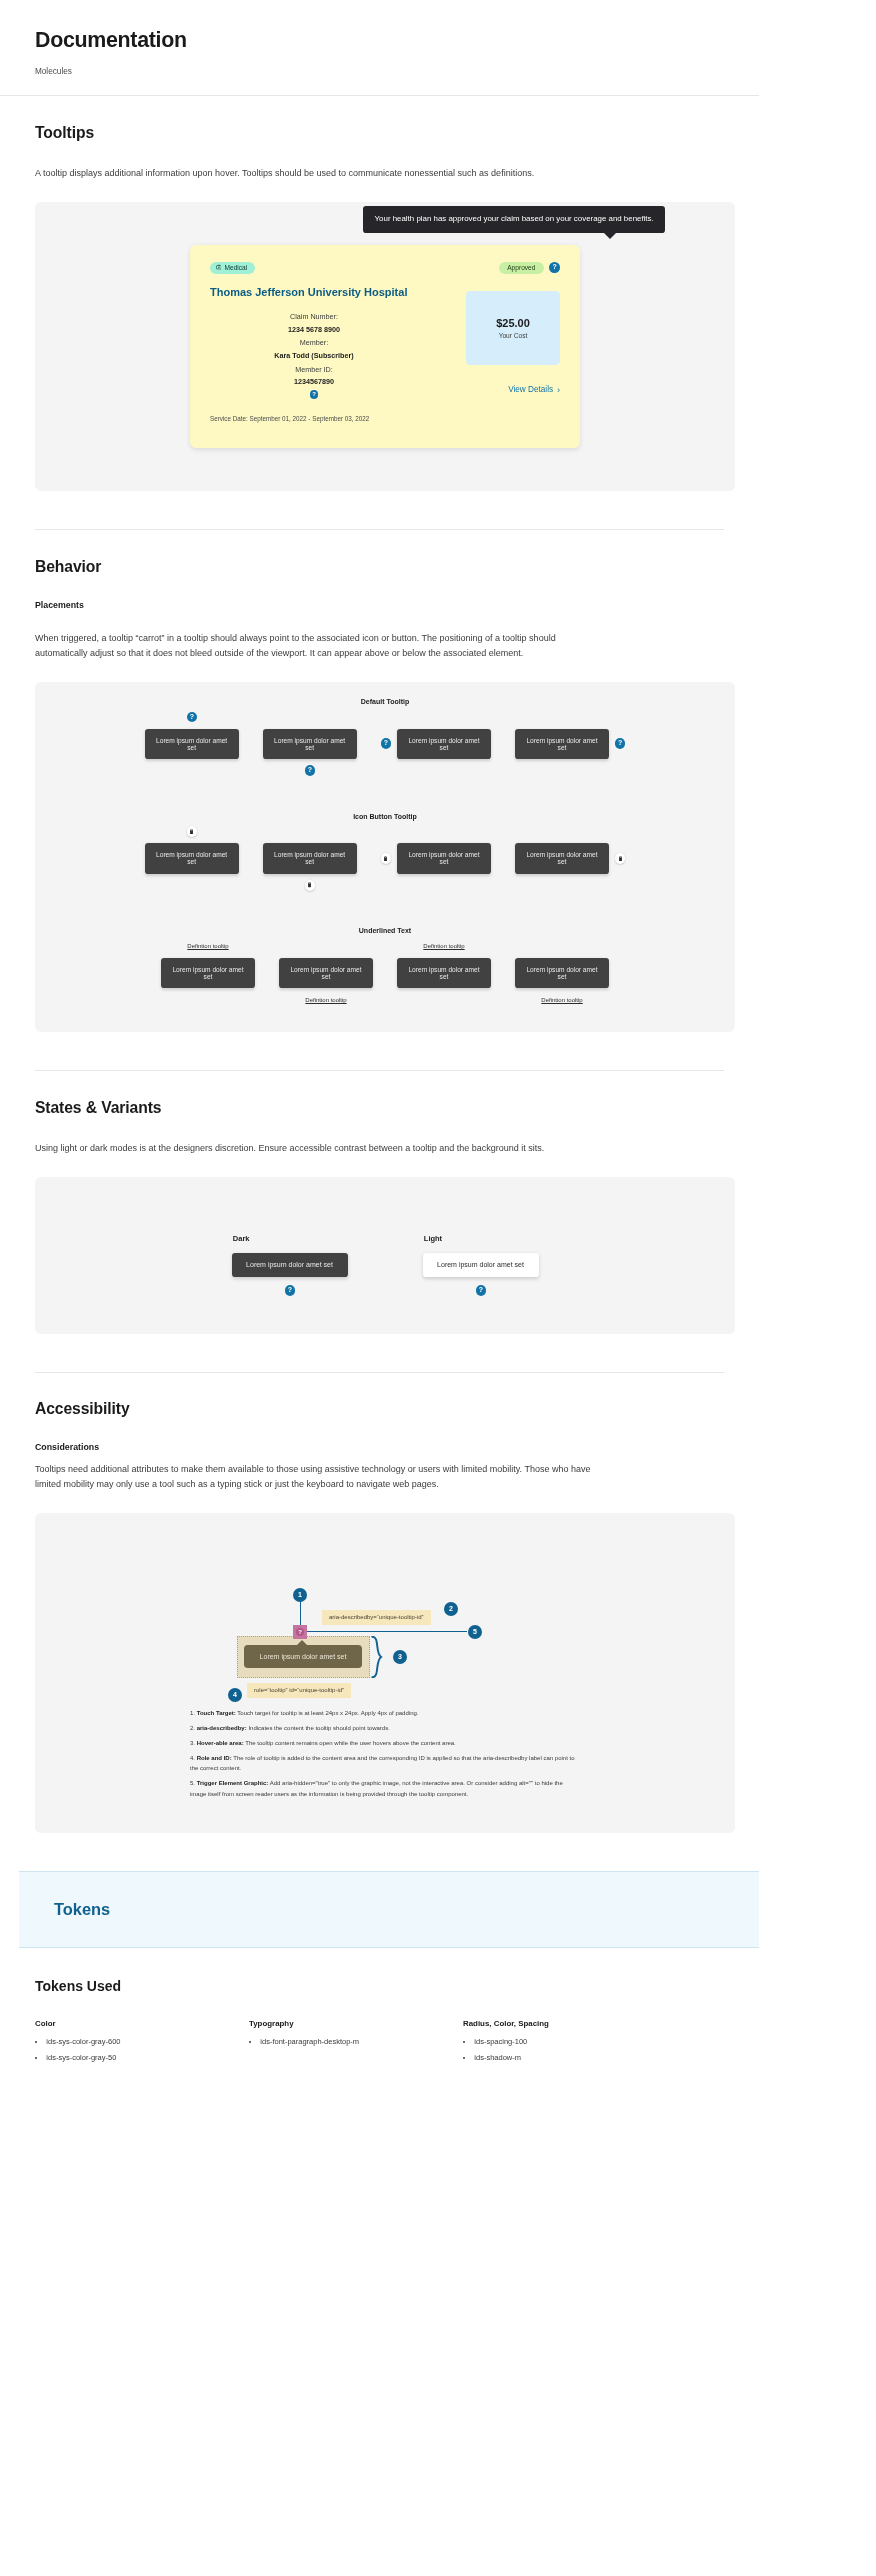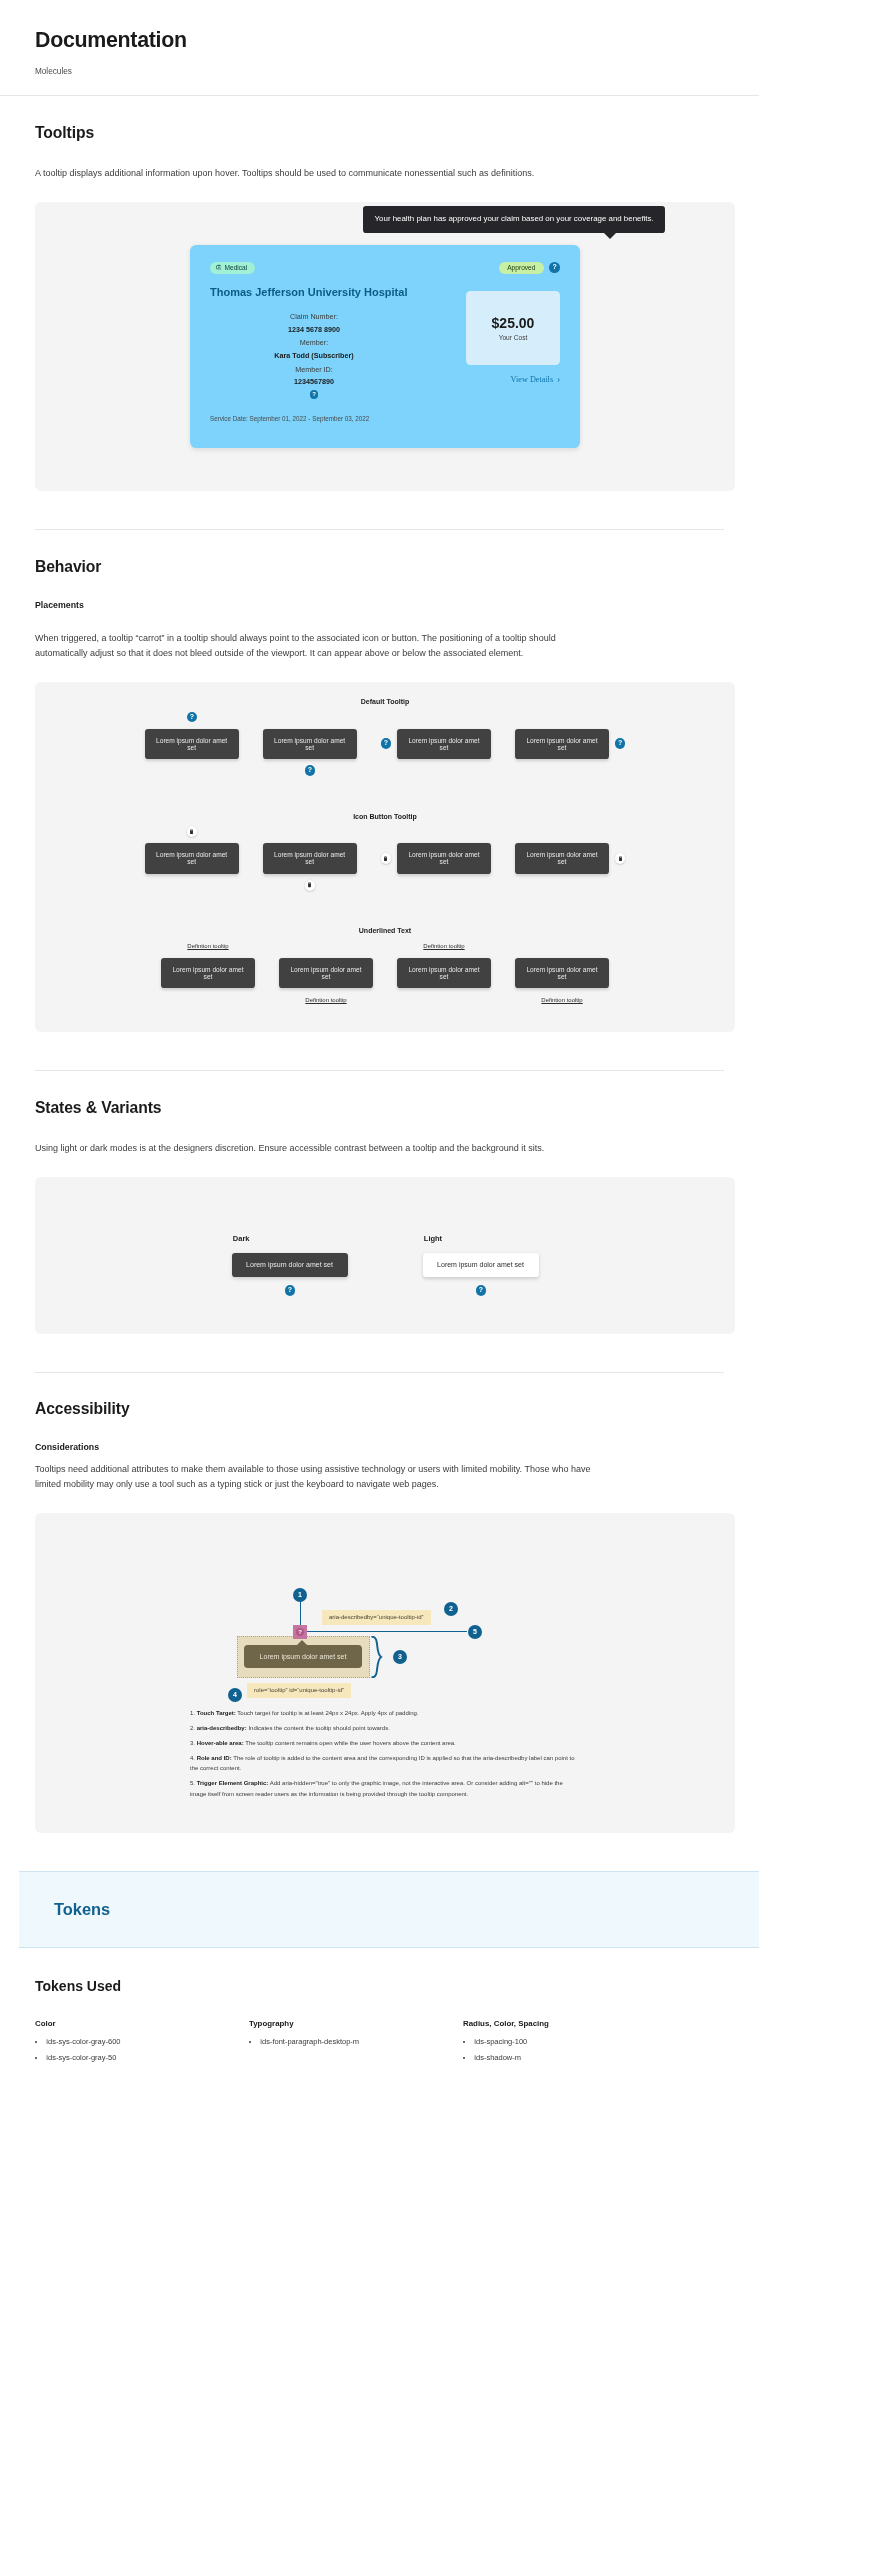--- a/index.html
+++ b/index.html
@@ -29,21 +29,21 @@
   
   .panel {
     background:#f4f4f4; border-radius:5.7px;
     margin:0 0 0 0; position:relative; overflow:hidden;
   }
 
   
   .panel-claim { height:289px; display:flex; align-items:center; justify-content:center; }
   .claim-wrap { position:relative; width:390px; }
   .claim-card {
-    background:#7dd3fc; border-radius:6.3px; box-shadow:0 1.3px 5px rgba(0,0,0,.10);
+    background:#fef9c3; border-radius:6.3px; box-shadow:0 1.3px 5px rgba(0,0,0,.10);
     padding:16.4px 20px 19px 20px; position:relative;
   }
   .claim-top { display:flex; justify-content:space-between; align-items:flex-start; }
   .pill {
     display:inline-flex; align-items:center; gap:3.1px;
     background:#9ff0d4; color:#0c3b36; font-size:6.6px;
     border-radius:12.6px; padding:2.5px 7.5px 2.5px 5.7px; font-weight:400;
   }
   .pill-approved { background:#c7f0a4; color:#1d3a10; padding:2.5px 8.2px; }
   .claim-status { display:flex; align-items:center; gap:5.7px; }
@@ -60,25 +60,25 @@
     margin:8.8px 0 12.6px 0;
   }
   .claim-line { font-size:7.2px; color:#3a3a3a; margin:0 0 4.4px 0; display:flex; align-items:center; gap:3.8px;flex-direction:column; }
   .claim-line b { color:#1b1b1b; font-weight:700; }
   .claim-date { font-size:6.3px; color:#4a4a4a; margin-top:16.4px; }
   .cost-box {
     background:#d6eefb; border-radius:4.4px; width:94px; height:74px;
     display:flex; flex-direction:column; align-items:center; justify-content:center;
     margin-top:15px;
   }
-  .cost-amt { font-size:14px; font-weight:700; color:#1b1b1b; }
+  .cost-amt { font-size:11px; font-weight:700; color:#1b1b1b; }
   .cost-lbl { font-size:6.6px; color:#3c3c3c; margin-top:3.1px; }
   .view-details {
-    color:#1173a8; font-size:8.2px; margin-top:9px;
-    display:flex; align-items:center; justify-content:flex-end; gap:3.8px;font-family:Liberation Serif, serif;
+    color:#1173a8; font-size:8.2px; margin-top:19px;
+    display:flex; align-items:center; justify-content:flex-end; gap:3.8px;
   }
   .chev { font-size:9.4px; }
   .tip-dark-top {
     position:absolute; top:-39px; right:-85px;
     background:#26262a; color:#fff; font-size:7.9px; line-height:1.3;
     padding:8.2px 11.3px; border-radius:3.1px; white-space:nowrap;
   }
   .tip-dark-top:after {
     content:""; position:absolute; bottom:-5.7px; right:49px;
     border-left:6.3px solid transparent; border-right:6.3px solid transparent;

